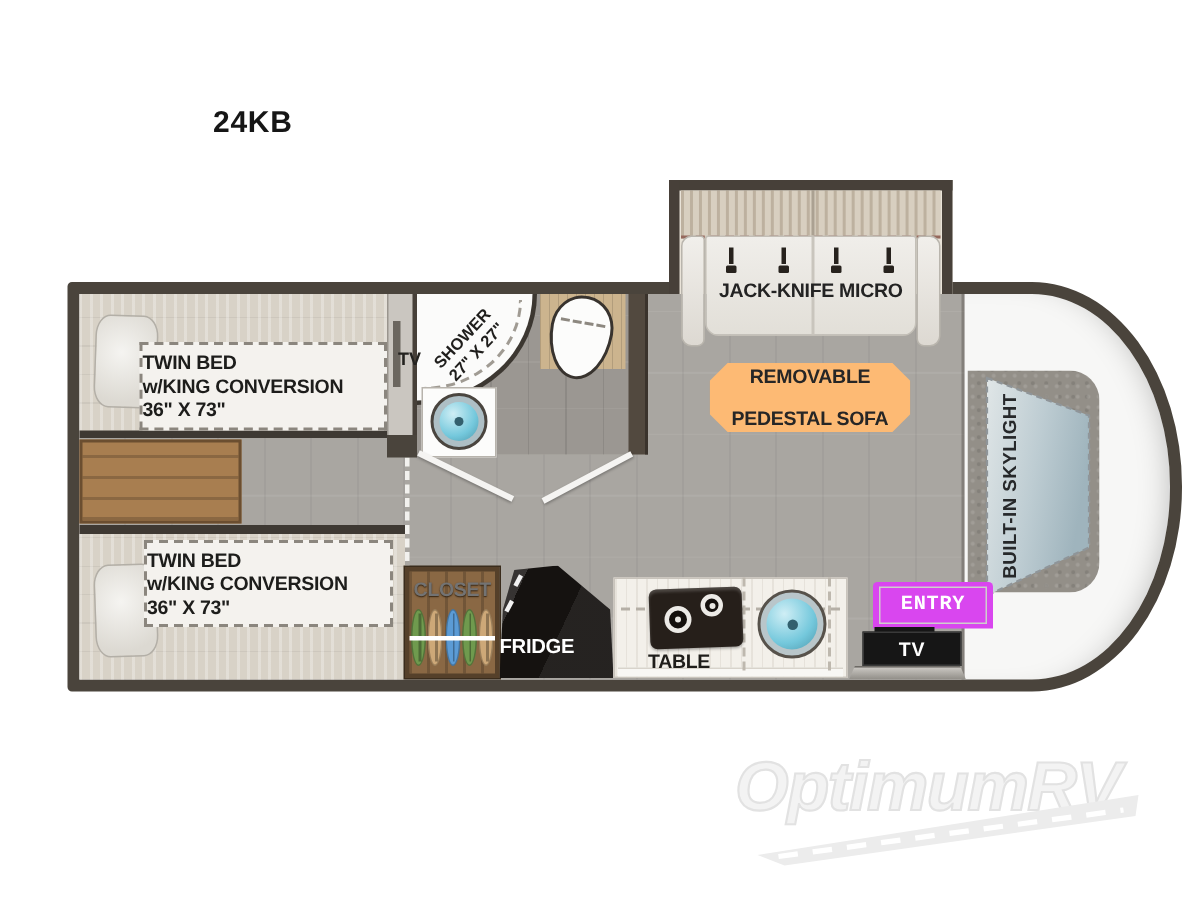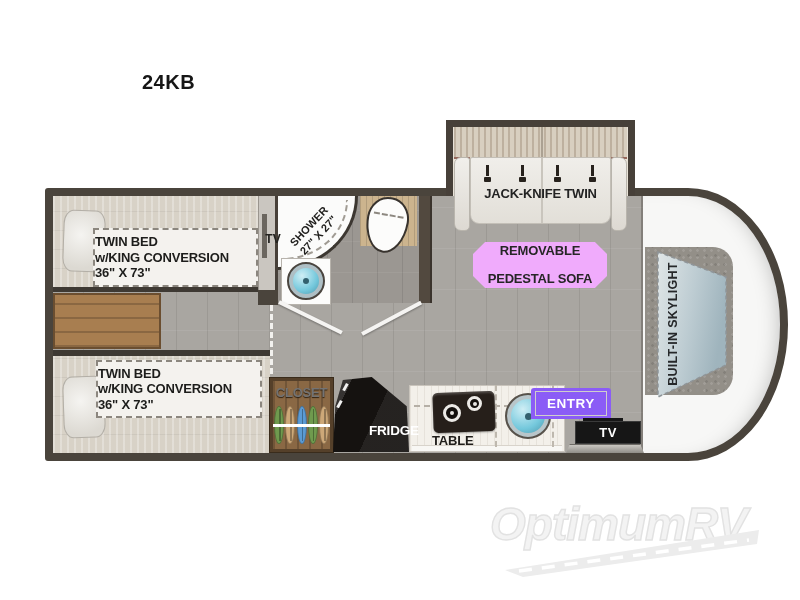--- a/index.html
+++ b/index.html
@@ -97,21 +97,21 @@
   #bath-sink .bowl { position:absolute; left:4px; top:4px; width:26px; height:26px; border-radius:50%;
       background:radial-gradient(circle at 35% 30%, #cfeef5, #74c8dc 60%, #4e98ac); }
   #bath-sink .drain { position:absolute; left:14px; top:14px; width:6px; height:6px; border-radius:50%; background:#33606e; }
 
   .door-swing { height:4px; background:#f5f4f2; box-shadow:0 1px 2px rgba(0,0,0,.3); transform-origin:0 50%; }
   #door-swing-left  { left:279px; top:300px; width:70px; transform:rotate(26deg); }
   #door-swing-right { left:362px; top:332px; width:67px; transform:rotate(-28deg); }
   #privacy-dashed-line { left:270px; top:305px; width:0; height:78px; border-left:3px dashed #f2f1ee; }
 
   
-  #table { left:473px; top:242px; width:134px; height:46px; background:#f0abfc;
+  #table { left:473px; top:242px; width:134px; height:46px; background:#fdba74;
       clip-path:polygon(9% 0, 91% 0, 100% 26%, 100% 74%, 91% 100%, 9% 100%, 0 74%, 0 26%);
       filter:drop-shadow(0 2px 2px rgba(0,0,0,.3));
       display:flex; flex-direction:column; justify-content:center; align-items:center;gap:12px; }
   #table div { font-size:13px; font-weight:bold; color:#262626; line-height:1.22; letter-spacing:-.2px; }
   #skylight-svg { left:656px; top:249px; width:72px; height:151px; }
   #skylight-label { left:673px; top:324px; transform:translate(-50%,-50%) rotate(-90deg);
       white-space:nowrap; font-size:12.5px; font-weight:bold; letter-spacing:.3px; color:#26282a; }
 
   
   #closet { left:270px; top:378px; width:63px; height:74px; background-color:#8a6844;
@@ -122,21 +122,21 @@
   #hangers { left:274px; top:406px; width:55px; height:40px; display:flex; justify-content:space-between; }
   .hanger { width:10px; height:38px; border-radius:50% / 50%; border:1px solid rgba(0,0,0,.25); }
   .hanger::before { content:""; position:absolute; left:50%; top:2px; bottom:2px; width:1.5px; background:rgba(0,0,0,.3); }
   .hanger.green { background:#6f9a4e; } .hanger.tan { background:#cda878; } .hanger.blue { background:#5b9bd5; }
   #closet-rod { left:273px; top:424px; width:57px; height:2.5px; background:#ffffff; z-index:7; }
 
   #fridge { left:333px; top:377px; width:76px; height:75px; background:#151210;
       clip-path:polygon(13% 4%, 51% 0, 97% 39%, 100% 100%, 0 100%, 3% 39%);
       background-image:linear-gradient(115deg, rgba(255,255,255,.14) 0 18%, transparent 18% 55%, rgba(255,255,255,.07) 55% 100%); }
   #fridge-label { left:333px; top:423px; width:76px; text-align:left; font-size:13.5px; font-weight:bold;
-      color:#ffffff; letter-spacing:-.2px; z-index:6;padding-left:36px; }
+      color:#ffffff; letter-spacing:-.2px; z-index:6; }
   .fridge-handle { width:2.5px; height:8px; background:#f2f2f2; transform:rotate(28deg); z-index:6; }
   #fridge-handle-1 { left:344px; top:383px; } #fridge-handle-2 { left:338px; top:400px; }
 
   #counter { left:409px; top:385px; width:156px; height:67px; background-color:#f3f0ea;
       background-image:repeating-linear-gradient(90deg, rgba(120,105,85,.10) 0 1px, transparent 1px 7px);
       border:1px solid #c9c4bc; }
   #counter::before { content:""; position:absolute; left:4px; right:4px; top:19px; border-top:2px dashed #b5afa6; }
   #counter::after { content:""; position:absolute; left:2px; right:2px; bottom:0; height:5px; background:#f8f7f4; border-top:1.5px solid #d8d3cb; }
   .counter-seam { top:385px; width:0; height:62px; border-left:2px dashed #beb8ae; }
   #counter-seam-1 { left:495px; } #counter-seam-2 { left:552px; }
@@ -149,21 +149,21 @@
   #burner-1 { left:443px; top:404px; width:18px; height:18px; }
   #burner-2 { left:467px; top:396px; width:15px; height:15px; }
   #micro-label { left:432px; top:433px; width:50px; font-size:13px; font-weight:bold; color:#1f1d1a; letter-spacing:-.2px; }
 
   #kitchen-sink { left:505px; top:393px; width:46px; height:46px; border-radius:50%;
       background:#b9c6ca; border:2px solid #57524b; }
   #kitchen-sink .bowl { position:absolute; left:4px; top:4px; width:34px; height:34px; border-radius:50%;
       background:radial-gradient(circle at 35% 30%, #cfeef5, #74c8dc 60%, #4e98ac); }
   #kitchen-sink .drain { position:absolute; left:18px; top:18px; width:7px; height:7px; border-radius:50%; background:#33606e; }
 
-  #entry-plaque { left:531px; top:388px; width:80px; height:31px; background:#8b5cf6; border-radius:3px 3px 0 0; }
+  #entry-plaque { left:582px; top:388px; width:80px; height:31px; background:#d946ef; border-radius:3px 3px 0 0;font-family:Liberation Mono, monospace; }
   #entry-plaque .frame { position:absolute; left:4px; top:3px; right:4px; bottom:3px; border:1.5px solid #cfcecc;
       display:flex; justify-content:center; align-items:center; }
   #entry-plaque .frame span { font-size:13.5px; font-weight:bold; color:#ffffff; letter-spacing:.5px; }
   #entry-neck { left:583px; top:418px; width:40px; height:4px; background:#161616; }
   #entry-tv-box { left:575px; top:421px; width:66px; height:23px; background:#161616; border:1.5px solid #3a3a3a;
       display:flex; justify-content:center; align-items:center; }
   #entry-tv-box span { font-size:13px; font-weight:bold; color:#ffffff; letter-spacing:.5px; }
   #entry-steps { left:566px; top:444px; width:78px; height:9px;
       background:linear-gradient(#cac7c2,#908d87); clip-path:polygon(5% 0,95% 0,100% 100%,0 100%);
       border-top:1.5px solid #6e6b66; }
@@ -192,21 +192,21 @@
     </div>
   <div class="abs armrest" id="armrest-left"></div>
   <div class="abs armrest" id="armrest-right"></div>
   <div class="abs" id="sofa-seat">
       <div class="seam"></div>
     </div>
   <div class="abs belt" style="left:483px; top:165px;"></div>
   <div class="abs belt" style="left:518px; top:165px;"></div>
   <div class="abs belt" style="left:553px; top:165px;"></div>
   <div class="abs belt" style="left:588px; top:165px;"></div>
-  <div class="abs" id="sofa-label">JACK-KNIFE TWIN</div>
+  <div class="abs" id="sofa-label">JACK-KNIFE MICRO</div>
 
   <div class="abs bed" id="bed-top">
     <div class="abs pillow" style="left:10px; top:14px; transform:rotate(2deg);"></div>
     <div class="abs duvet" style="left:40px; top:32px; width:165px; height:59px;">
       <div class="l1">TWIN BED</div>
       <div class="l2">w/KING CONVERSION</div>
       <div class="l3">36" X 73"</div>
     </div>
   </div>
   <div class="abs" id="dresser"></div>

